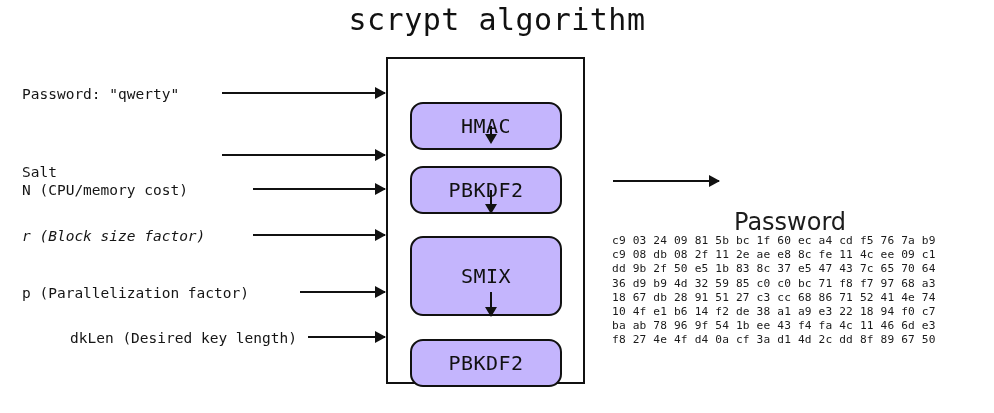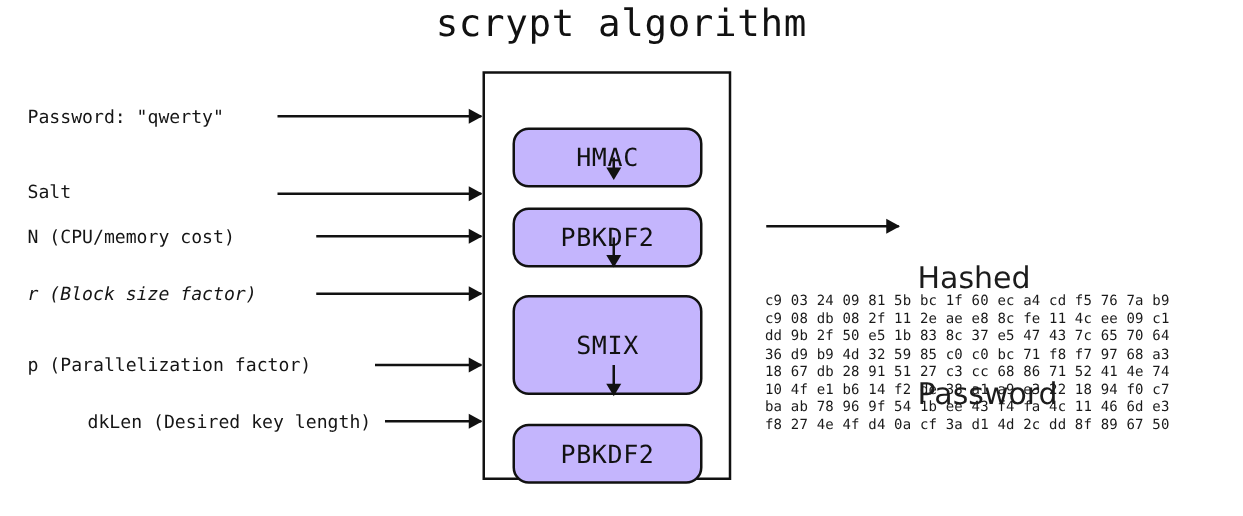--- a/index.html
+++ b/index.html
@@ -183,21 +183,21 @@
 <div id="canvas">
 
   <div id="title">scrypt algorithm</div>
 
   <div id="inputs-group">
       <div class="input-label" style="top: 86px;">Password: "qwerty"</div>
       <div class="arrow-in" style="left: 222px; width: 163px; top: 87px;">
         <div class="shaft"></div>
         <div class="head"></div>
       </div>
-      <div class="input-label" style="top: 146px;">Salt</div>
+      <div class="input-label" style="top: 164px;">Salt</div>
       <div class="arrow-in" style="left: 222px; width: 163px; top: 149px;">
         <div class="shaft"></div>
         <div class="head"></div>
       </div>
       <div class="input-label" style="top: 182px;">N (CPU/memory cost)</div>
       <div class="arrow-in" style="left: 253px; width: 132px; top: 183px;">
         <div class="shaft"></div>
         <div class="head"></div>
       </div>
       <div class="input-label" style="top: 228px; font-style: italic;">r (Block size factor)</div>
@@ -237,19 +237,18 @@
         <div class="vhead"></div>
       </div>
     </div>
 
   <div id="arrow-out">
     <div class="shaft"></div>
     <div class="head"></div>
   </div>
 
   <div id="output-label">
-    <div>Hashed</div>
     <div>Password</div>
   </div>
 
   <div id="hexdump"><div class="hexline">c9 03 24 09 81 5b bc 1f 60 ec a4 cd f5 76 7a b9</div><div class="hexline">c9 08 db 08 2f 11 2e ae e8 8c fe 11 4c ee 09 c1</div><div class="hexline">dd 9b 2f 50 e5 1b 83 8c 37 e5 47 43 7c 65 70 64</div><div class="hexline">36 d9 b9 4d 32 59 85 c0 c0 bc 71 f8 f7 97 68 a3</div><div class="hexline">18 67 db 28 91 51 27 c3 cc 68 86 71 52 41 4e 74</div><div class="hexline">10 4f e1 b6 14 f2 de 38 a1 a9 e3 22 18 94 f0 c7</div><div class="hexline">ba ab 78 96 9f 54 1b ee 43 f4 fa 4c 11 46 6d e3</div><div class="hexline">f8 27 4e 4f d4 0a cf 3a d1 4d 2c dd 8f 89 67 50</div></div>
 
 </div>
 
 </body></html>

